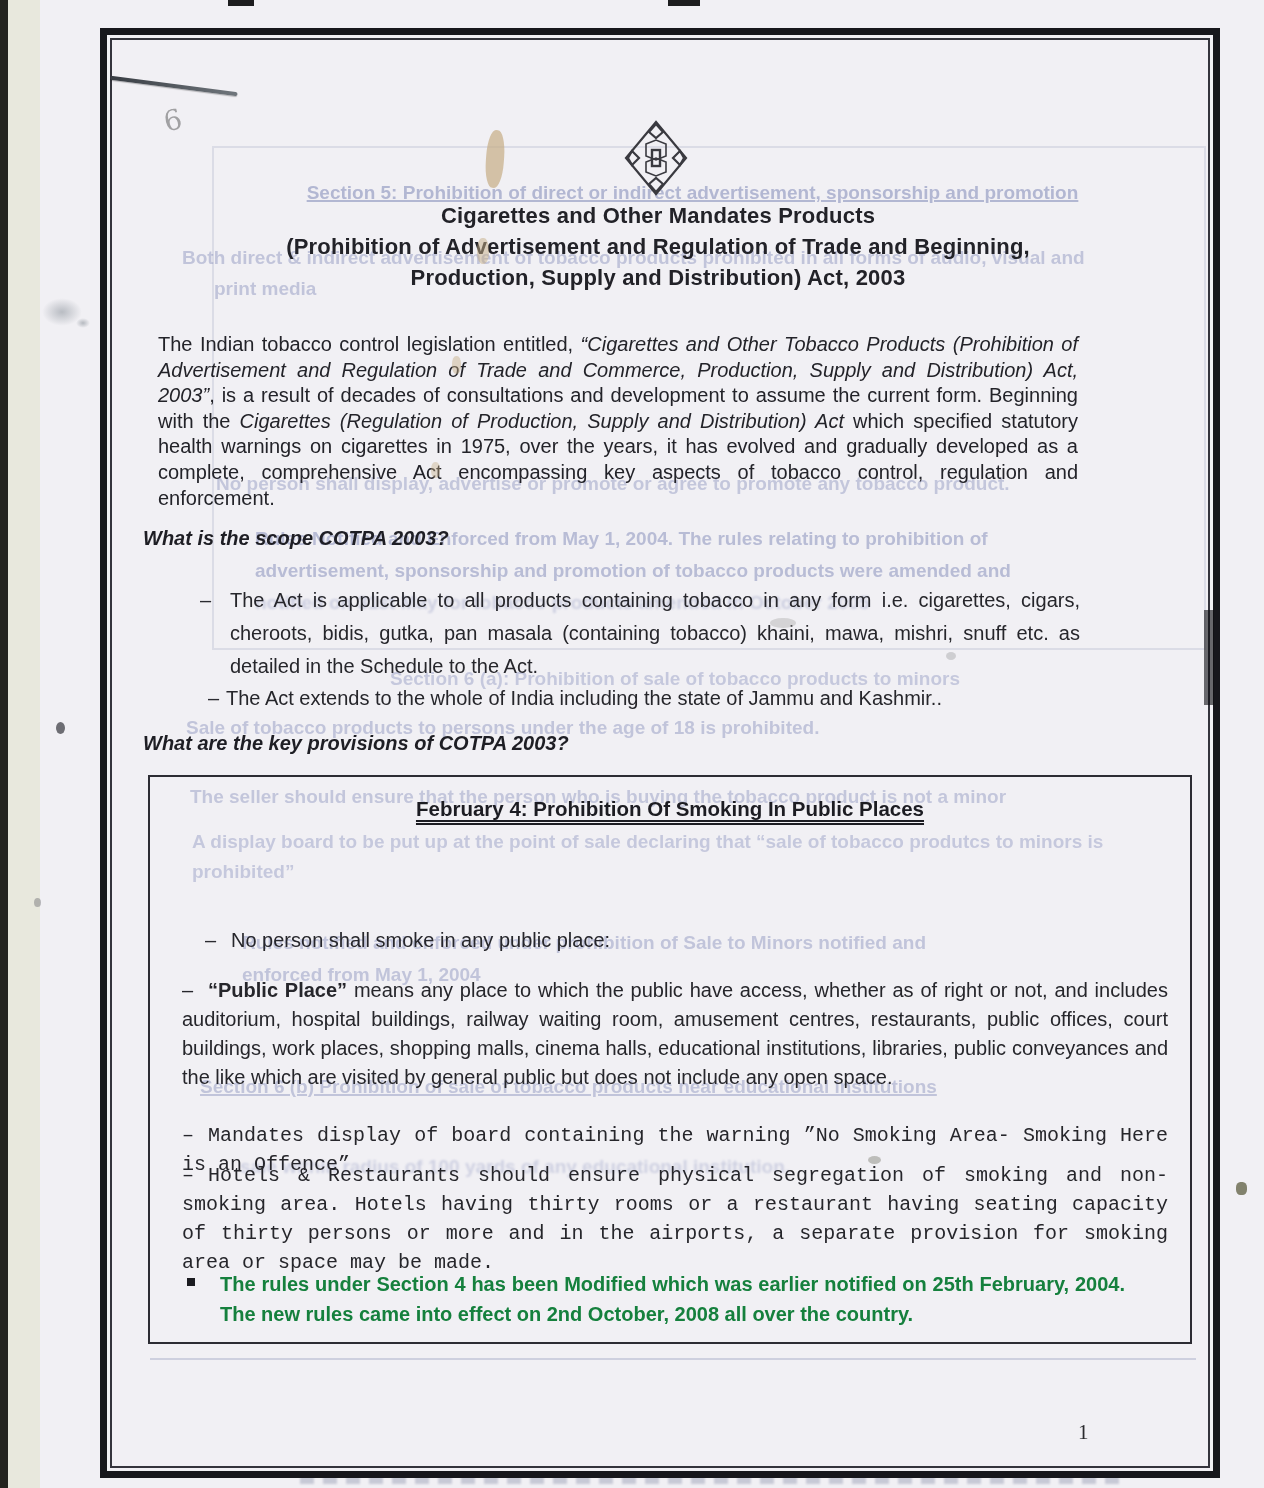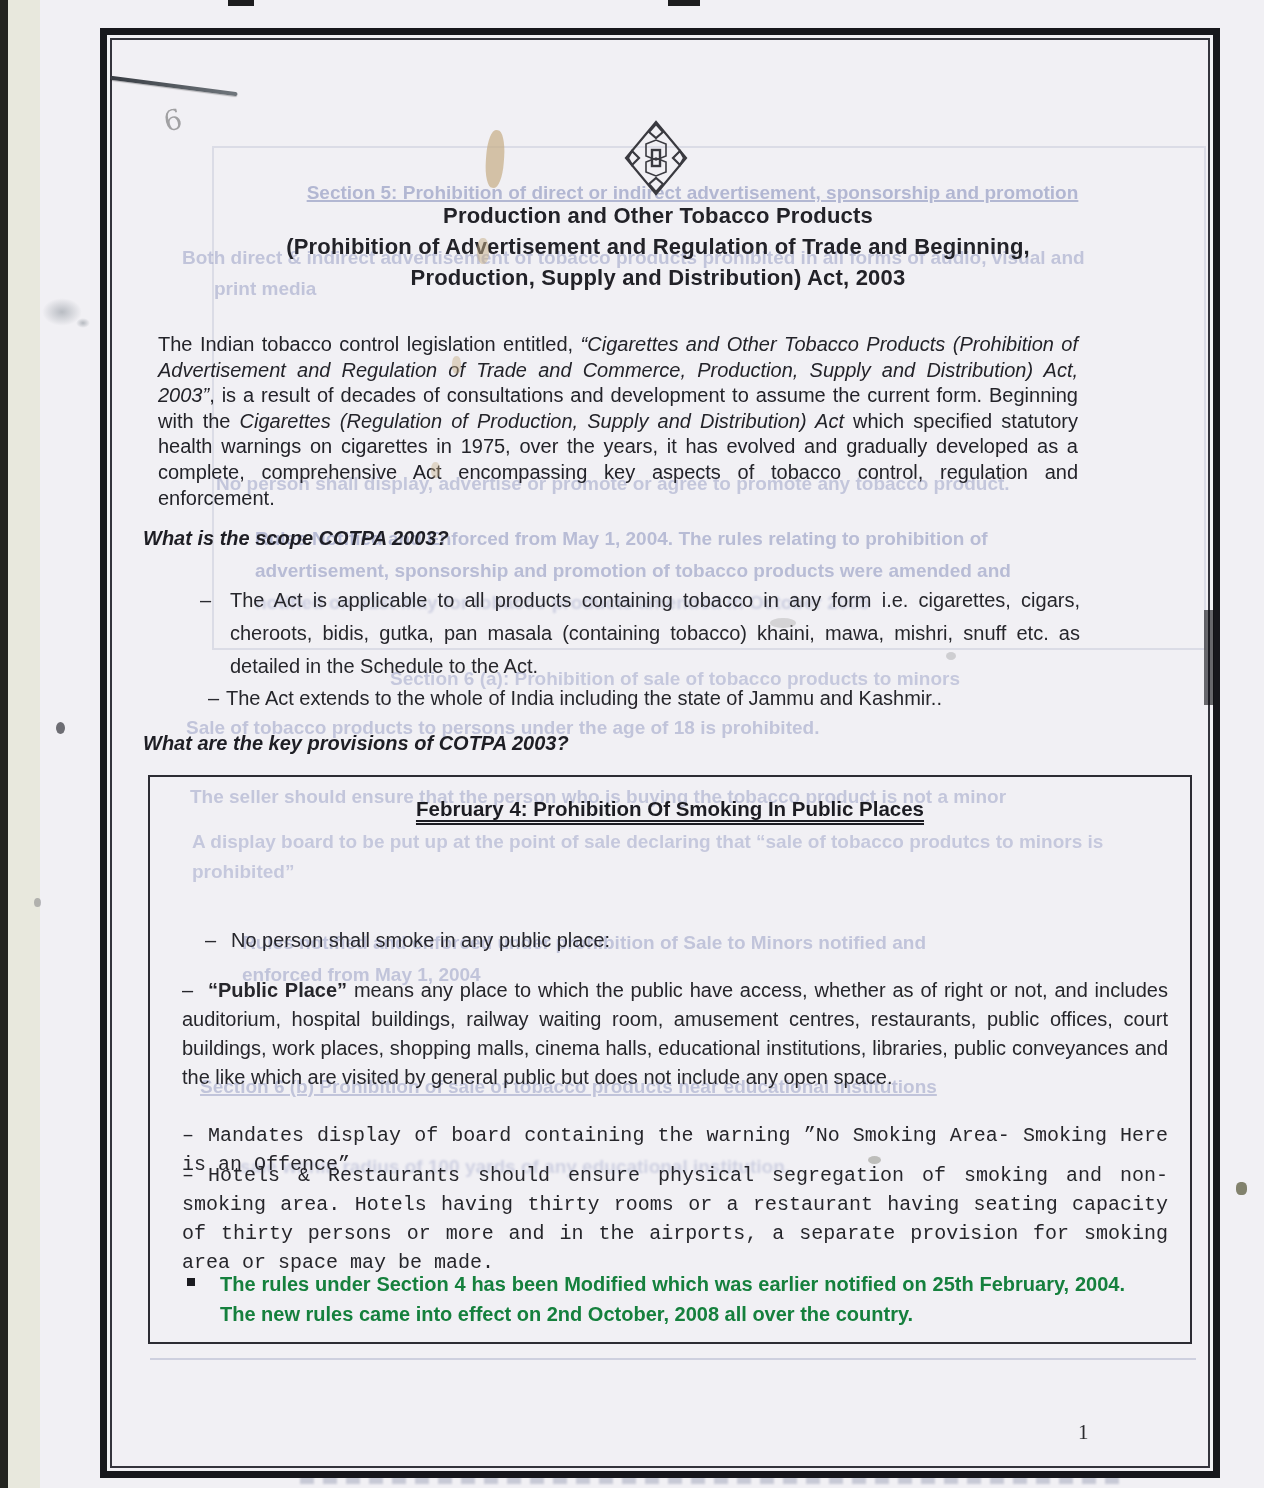--- a/index.html
+++ b/index.html
@@ -147,21 +147,21 @@
       <path d="M12 35 L8 42 L12 49 L19 42 Z"></path>
       <path d="M60 35 L64 42 L60 49 L53 42 Z"></path>
       <path d="M26 28 L36 24 L46 28 L46 40 L36 44 L26 40 Z" stroke-width="1.6"></path>
       <path d="M26 56 L36 60 L46 56 L46 46 L36 42 L26 46 Z" stroke-width="1.6"></path>
       <rect x="32" y="34" width="8" height="16" stroke-width="2.4"></rect>
     </g>
   </svg>
 </div>
 
 <div class="title-block">
-  <div>Production and Other Tobacco Products</div>
+  <div>Cigarettes and Other Mandates Products</div>
   <div>(Prohibition of Advertisement and Regulation of Trade and Beginning,</div>
   <div>Production, Supply and Distribution) Act, 2003</div>
 </div>
 
 <div class="para1"><span>The Indian tobacco control legislation entitled, </span><i>“Cigarettes and Other Tobacco Products (Prohibition of Advertisement and Regulation of Trade and Commerce, Production, Supply and Distribution) Act, 2003”</i><span>, is a result of decades of consultations and development to assume the current form. Beginning with the </span><i>Cigarettes (Regulation of Production, Supply and Distribution) Act</i><span> which specified statutory health warnings on cigarettes in 1975, over the years, it has evolved and gradually developed as a complete, comprehensive Act encompassing key aspects of tobacco control, regulation and enforcement.</span></div>
 
 <div class="h-italic h-scope">What is the scope COTPA 2003?</div>
 
 <div class="bullet-row bul-a1">
   <div class="dash-col">–</div>

